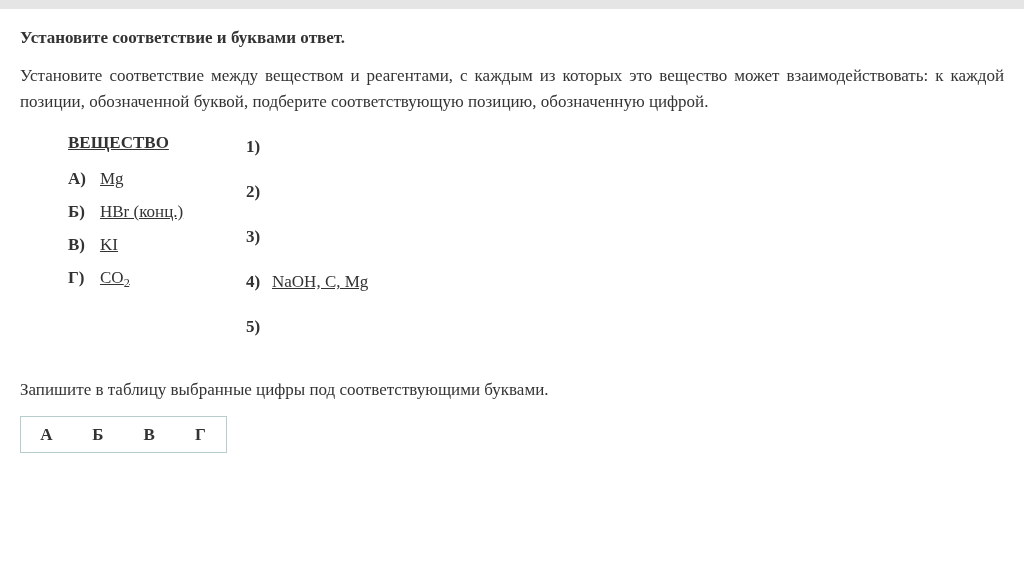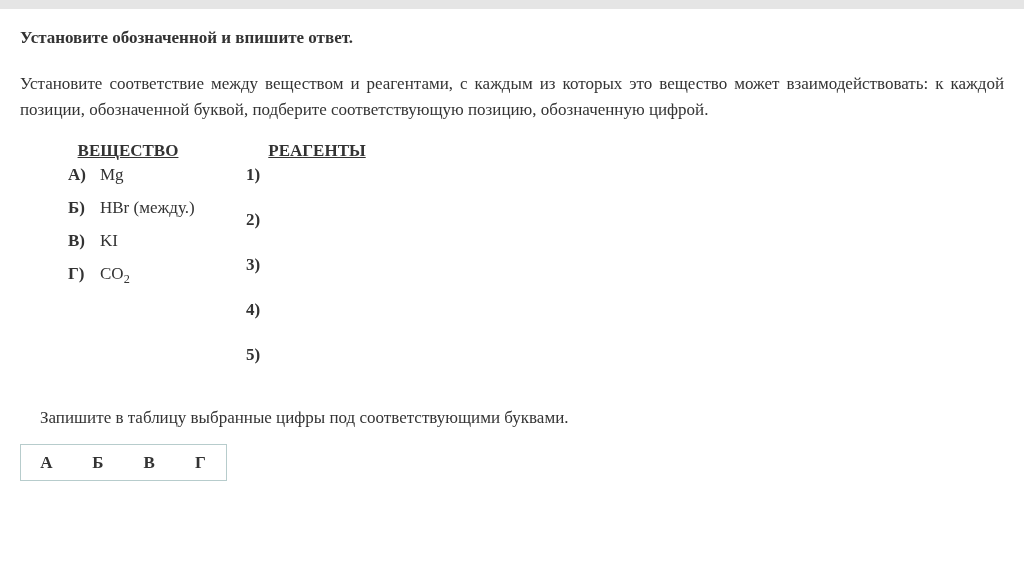--- a/index.html
+++ b/index.html
@@ -10,96 +10,96 @@
   html,body{width:1024px; background:#fff;}
   body{
     font-family:"Liberation Serif","DejaVu Serif",serif;
     color:var(--text,#333);
     height:587px; overflow:hidden;
   }
   .top-bar{width:100%; height:9px; background:var(--top-bar,#e5e5e5);}
   .content{padding:0 20px;}
   .q-title{font-size:17px; font-weight:bold; margin-top:18px; line-height:22px;}
   .q-instructions{
-    margin-top:22px; font-size:17px; line-height:26px;
+    margin-top:14px; font-size:17px; line-height:26px;
     text-align:justify; max-width:986px;
   }
   .match-area{display:flex; margin:18px 0 0 48px;}
   .col-left{width:178px;}
   .col-header{
     font-weight:bold; font-size:17px; line-height:20px;
-    text-decoration:underline; text-align:center; 
+    text-decoration:underline; margin-bottom:12px;
   }
   .col-left .col-header{width:120px;}
   .col-right .col-header{width:142px;}
   .m-item{display:flex; font-size:17px; line-height:28px;}
   .col-left .m-item{margin-bottom:5px;}
   .col-right .m-item{margin-bottom:17px;}
   .m-lbl{font-weight:bold; flex:0 0 32px;}
   .col-right .m-lbl{flex:0 0 26px;}
-  .m-formula{display:block;}
+  .m-formula{display:block;text-decoration:underline;}
   .col-right .m-formula{flex:0 0 116px; width:116px; text-align:justify;}
   sub{font-size:72%; line-height:0;}
-  .answer-note{margin-top:20px; font-size:17px; line-height:24px;margin-left:20px;}
+  .answer-note{margin-top:20px; font-size:17px; line-height:24px;}
   .answer-table{
     border-collapse:collapse; margin-top:14px; table-layout:fixed;
     border:1px solid var(--table-border,#b7cccc); width:207px;
   }
   .answer-table thead tr{border-bottom:1px solid var(--table-border,#b7cccc);}
   .answer-table th{
     width:51px; height:36px; font-size:17px; font-weight:bold;
     text-align:center; vertical-align:middle;
   }
 </style>
 </head>
 <body>
 
 <div class="top-bar"></div>
 
 <div class="content">
 
-  <h1 class="q-title">Установите обозначенной и впишите ответ.</h1>
+  <h1 class="q-title">Установите соответствие и буквами ответ.</h1>
 
   <p class="q-instructions">Установите соответствие между веществом и реагентами, с каждым из которых это вещество может взаимодействовать: к каждой позиции, обозначенной буквой, подберите соответствующую позицию, обозначенную цифрой.</p>
 
   <div class="match-area">
 
     <div class="col-left">
       <div class="col-header">ВЕЩЕСТВО</div>
       <div class="m-item">
         <span class="m-lbl">А)</span>
         <span class="m-formula">Mg</span>
       </div>
       <div class="m-item">
         <span class="m-lbl">Б)</span>
-        <span class="m-formula">HBr (между.)</span>
+        <span class="m-formula">HBr (конц.)</span>
       </div>
       <div class="m-item">
         <span class="m-lbl">В)</span>
         <span class="m-formula">KI</span>
       </div>
       <div class="m-item">
         <span class="m-lbl">Г)</span>
         <span class="m-formula">CO<sub>2</sub></span>
       </div>
     </div>
 
     <div class="col-right">
-      <div class="col-header">РЕАГЕНТЫ</div>
       <div class="m-item">
         <span class="m-lbl">1)</span>
       </div>
       <div class="m-item">
         <span class="m-lbl">2)</span>
       </div>
       <div class="m-item">
         <span class="m-lbl">3)</span>
       </div>
       <div class="m-item">
         <span class="m-lbl">4)</span>
+        <span class="m-formula">NaOH, C, Mg</span>
       </div>
       <div class="m-item">
         <span class="m-lbl">5)</span>
       </div>
     </div>
 
   </div>
 
   <p class="answer-note">Запишите в таблицу выбранные цифры под соответствующими буквами.</p>
 

